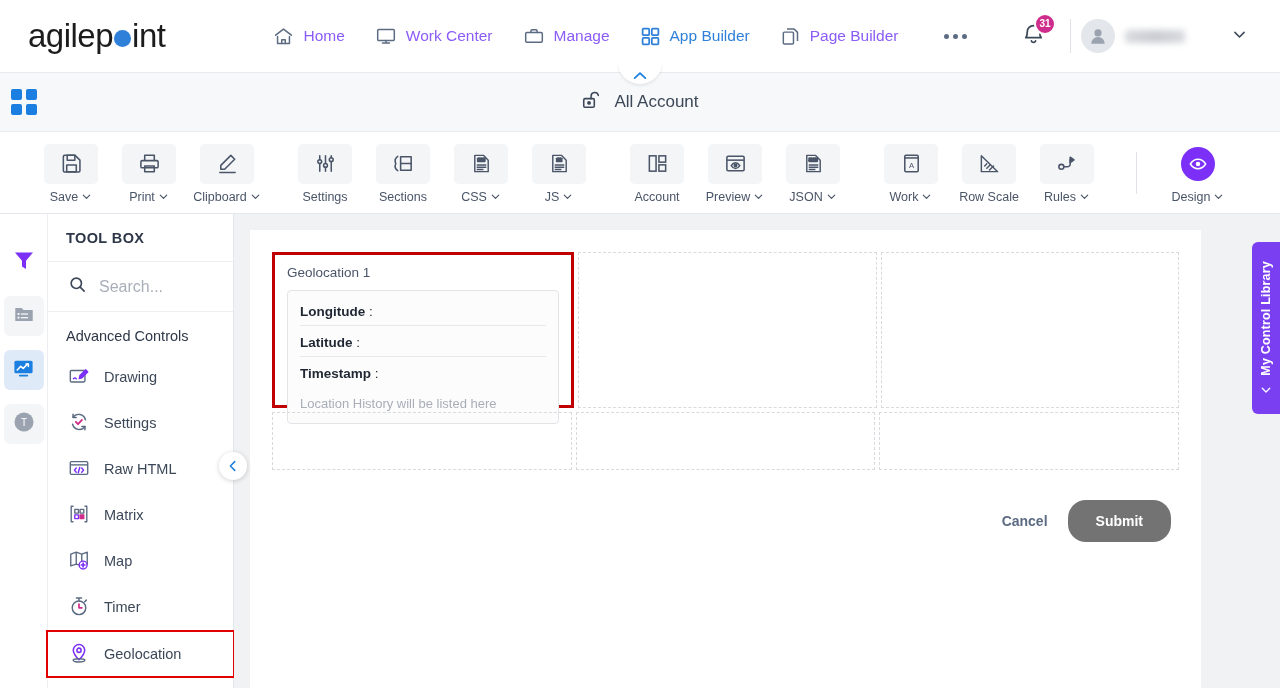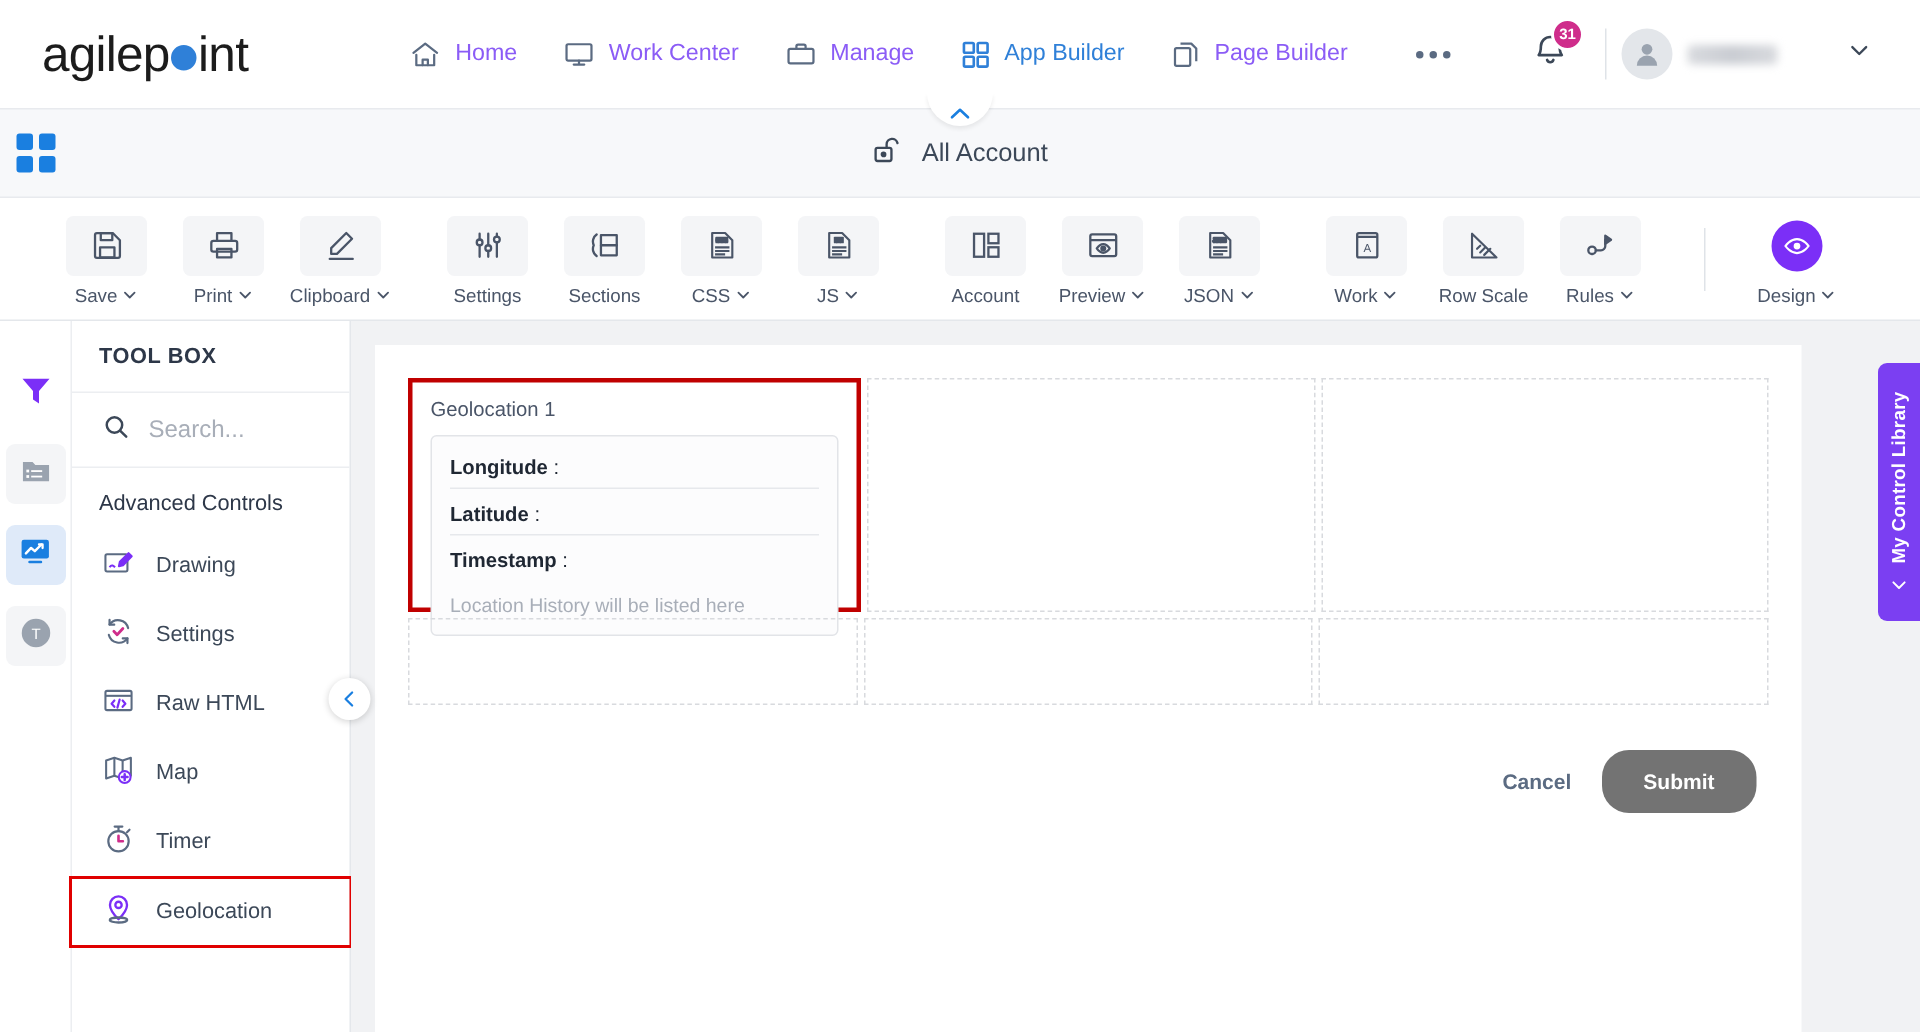--- a/index.html
+++ b/index.html
@@ -783,20 +783,32 @@
       <span>
         <svg width="22" height="22" viewBox="0 0 24 24" fill="none" stroke="#5b6b82" stroke-width="1.5" stroke-linejoin="round">
             <rect x="2.5" y="5" width="19" height="14" rx="1.2"></rect>
             <path d="M2.5 8.6h19"></path>
             <path d="M9 12l-2 2.3L9 16.6M15 12l2 2.3-2 2.3M12.8 11.4l-1.6 5.8" stroke="#7b2ff7" stroke-width="1.6" stroke-linecap="round"></path>
           </svg>
       </span>
       <span>Raw HTML</span>
     </div>
 
+    <div class="tbx-item">
+      <span>
+        <svg width="22" height="22" viewBox="0 0 24 24" fill="none" stroke="#5b6b82" stroke-width="1.5" stroke-linejoin="round">
+            <path d="M6 3.5H3.5v17H6M18 3.5h2.5v17H18"></path>
+            <rect x="7.4" y="7" width="4" height="4" stroke="#5b6b82"></rect>
+            <rect x="13.2" y="7" width="4" height="4" stroke="#5b6b82"></rect>
+            <rect x="7.4" y="13" width="4" height="4" stroke="#7b2ff7"></rect>
+            <rect x="13.2" y="13" width="4" height="4" stroke="#cf2d8b" fill="#cf2d8b"></rect>
+          </svg>
+      </span>
+      <span>Matrix</span>
+    </div>
 
     <div class="tbx-item">
       <span>
         <svg width="22" height="22" viewBox="0 0 24 24" fill="none" stroke="#5b6b82" stroke-width="1.5" stroke-linejoin="round">
             <path d="M3 5.5l6-2 6 2 6-2v13l-6 2-6-2-6 2z"></path>
             <path d="M9 3.5v13M15 5.5v13"></path>
             <circle cx="16.5" cy="17.5" r="4.3" fill="#fff" stroke="#7b2ff7"></circle>
             <path d="M16.5 15.4v4.2M14.4 17.5h4.2" stroke="#7b2ff7" stroke-width="1.8" stroke-linecap="round"></path>
           </svg>
       </span>

